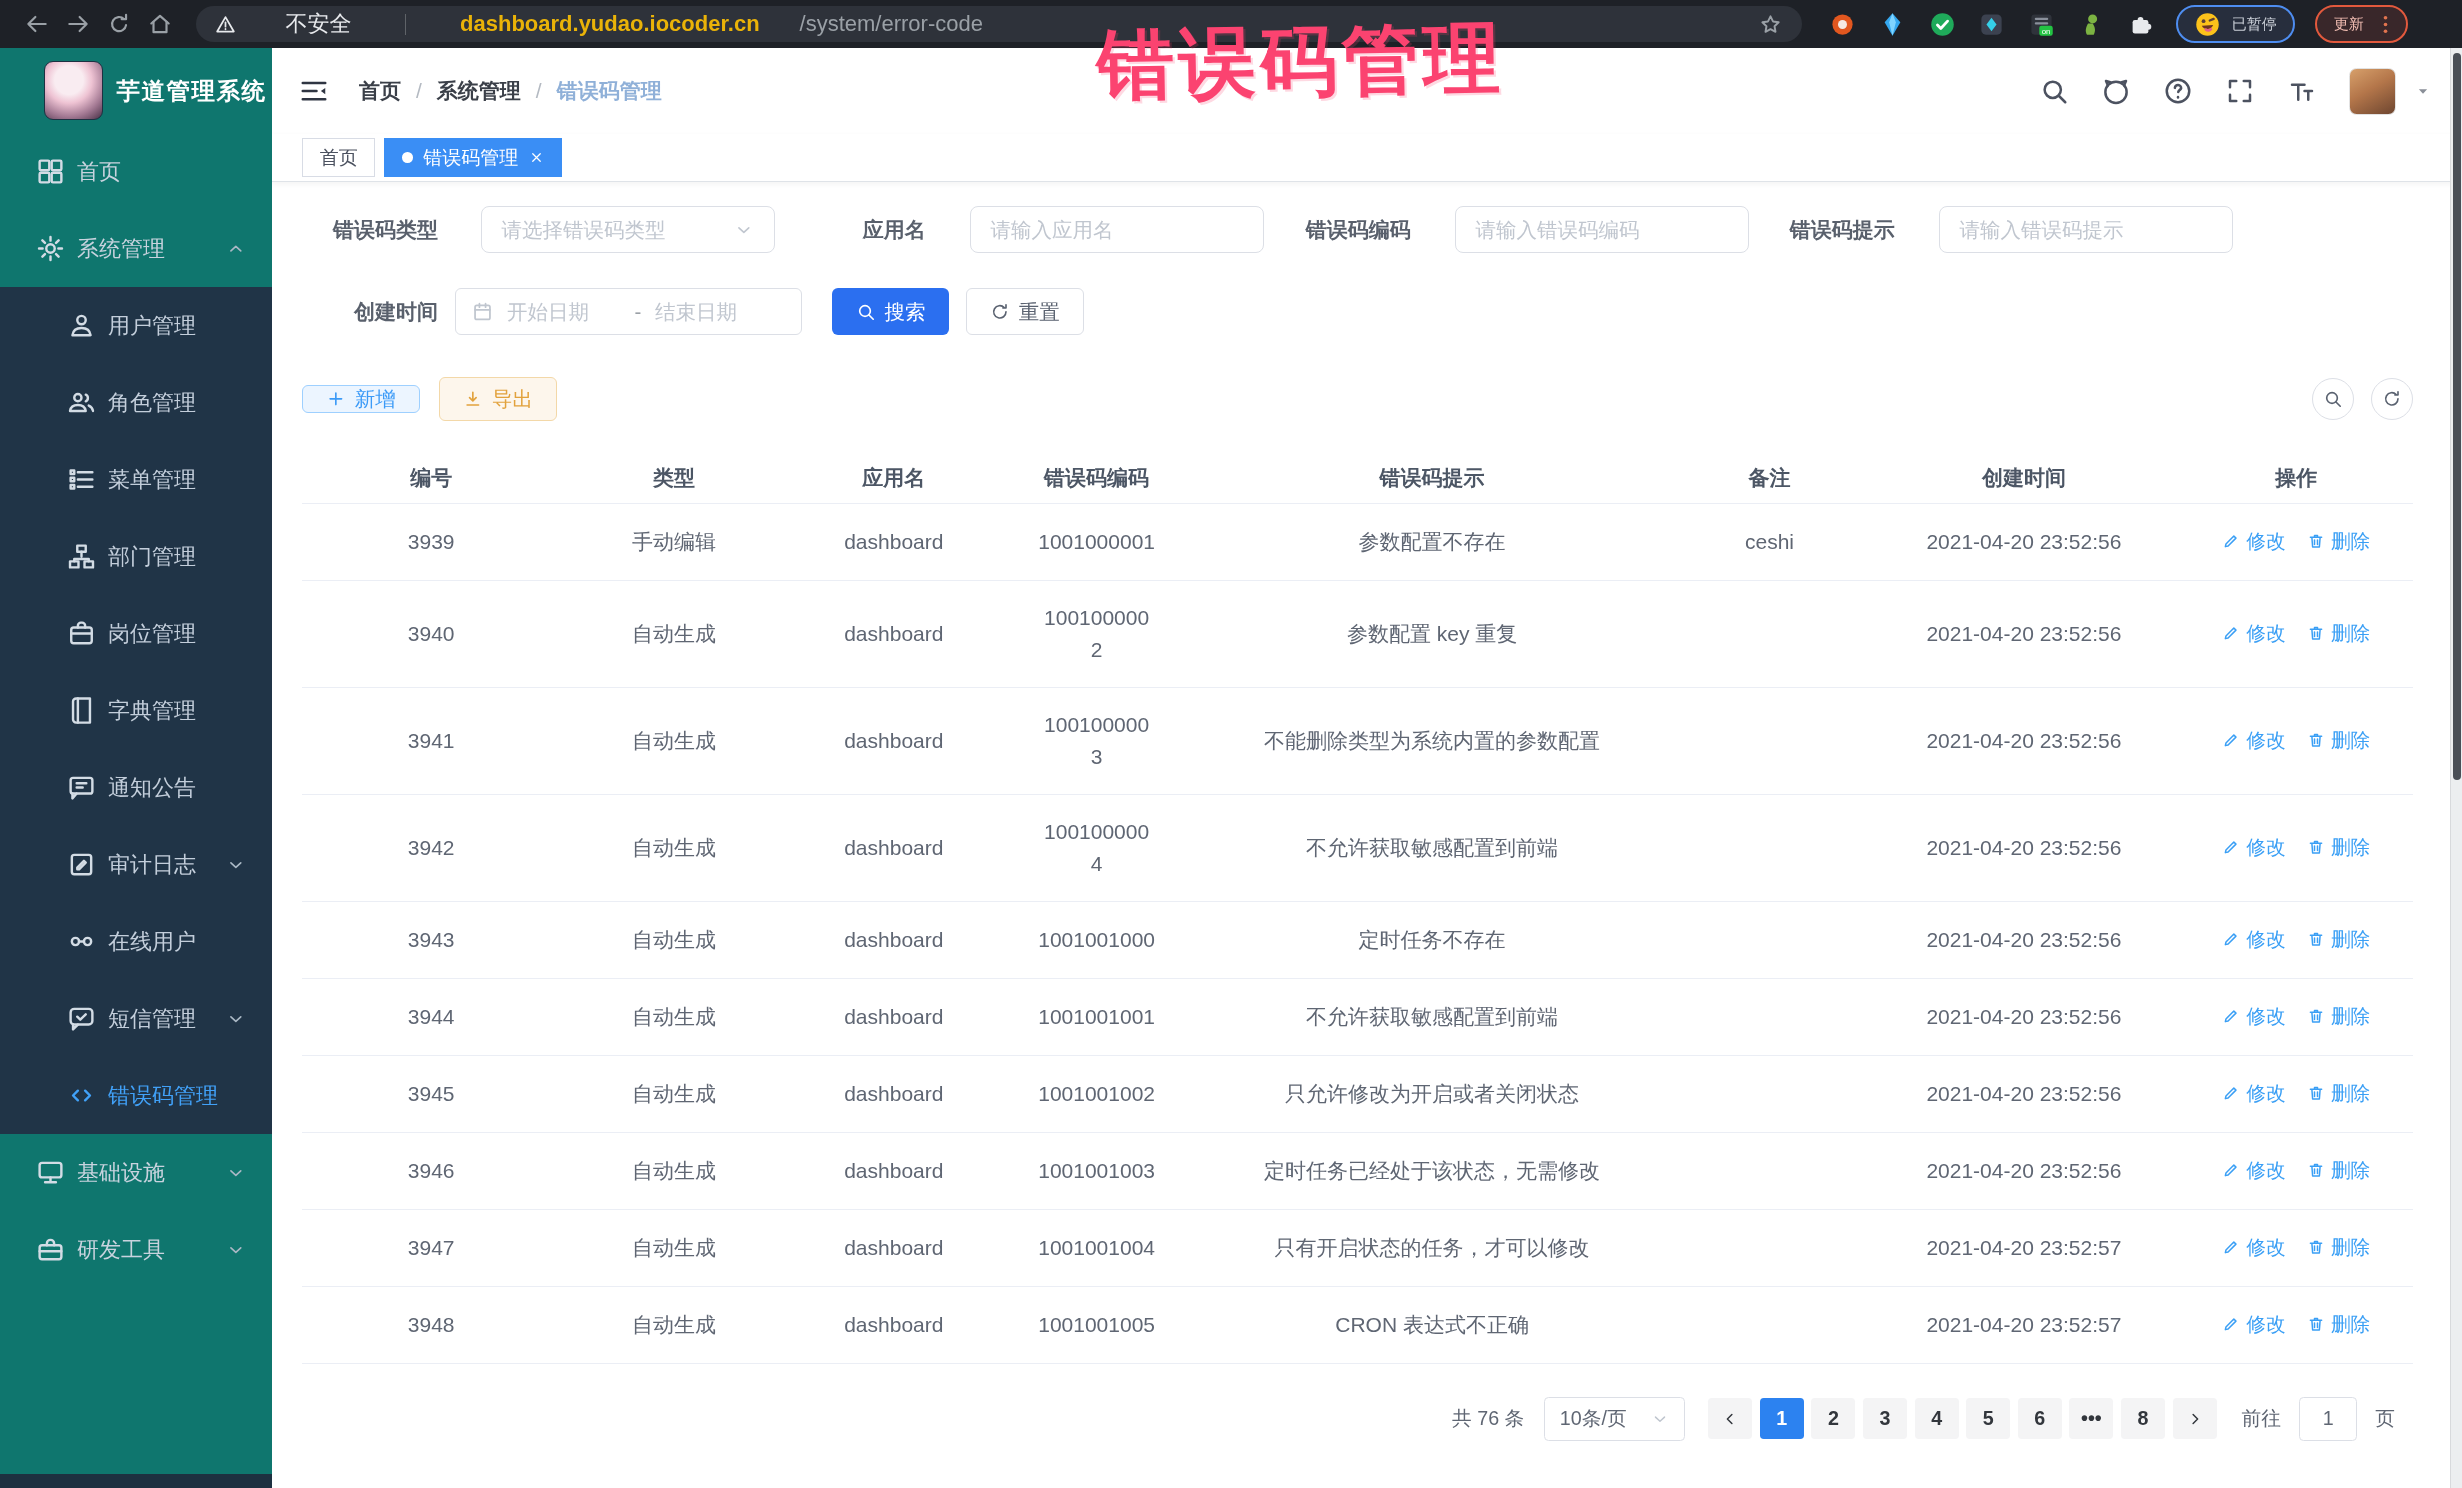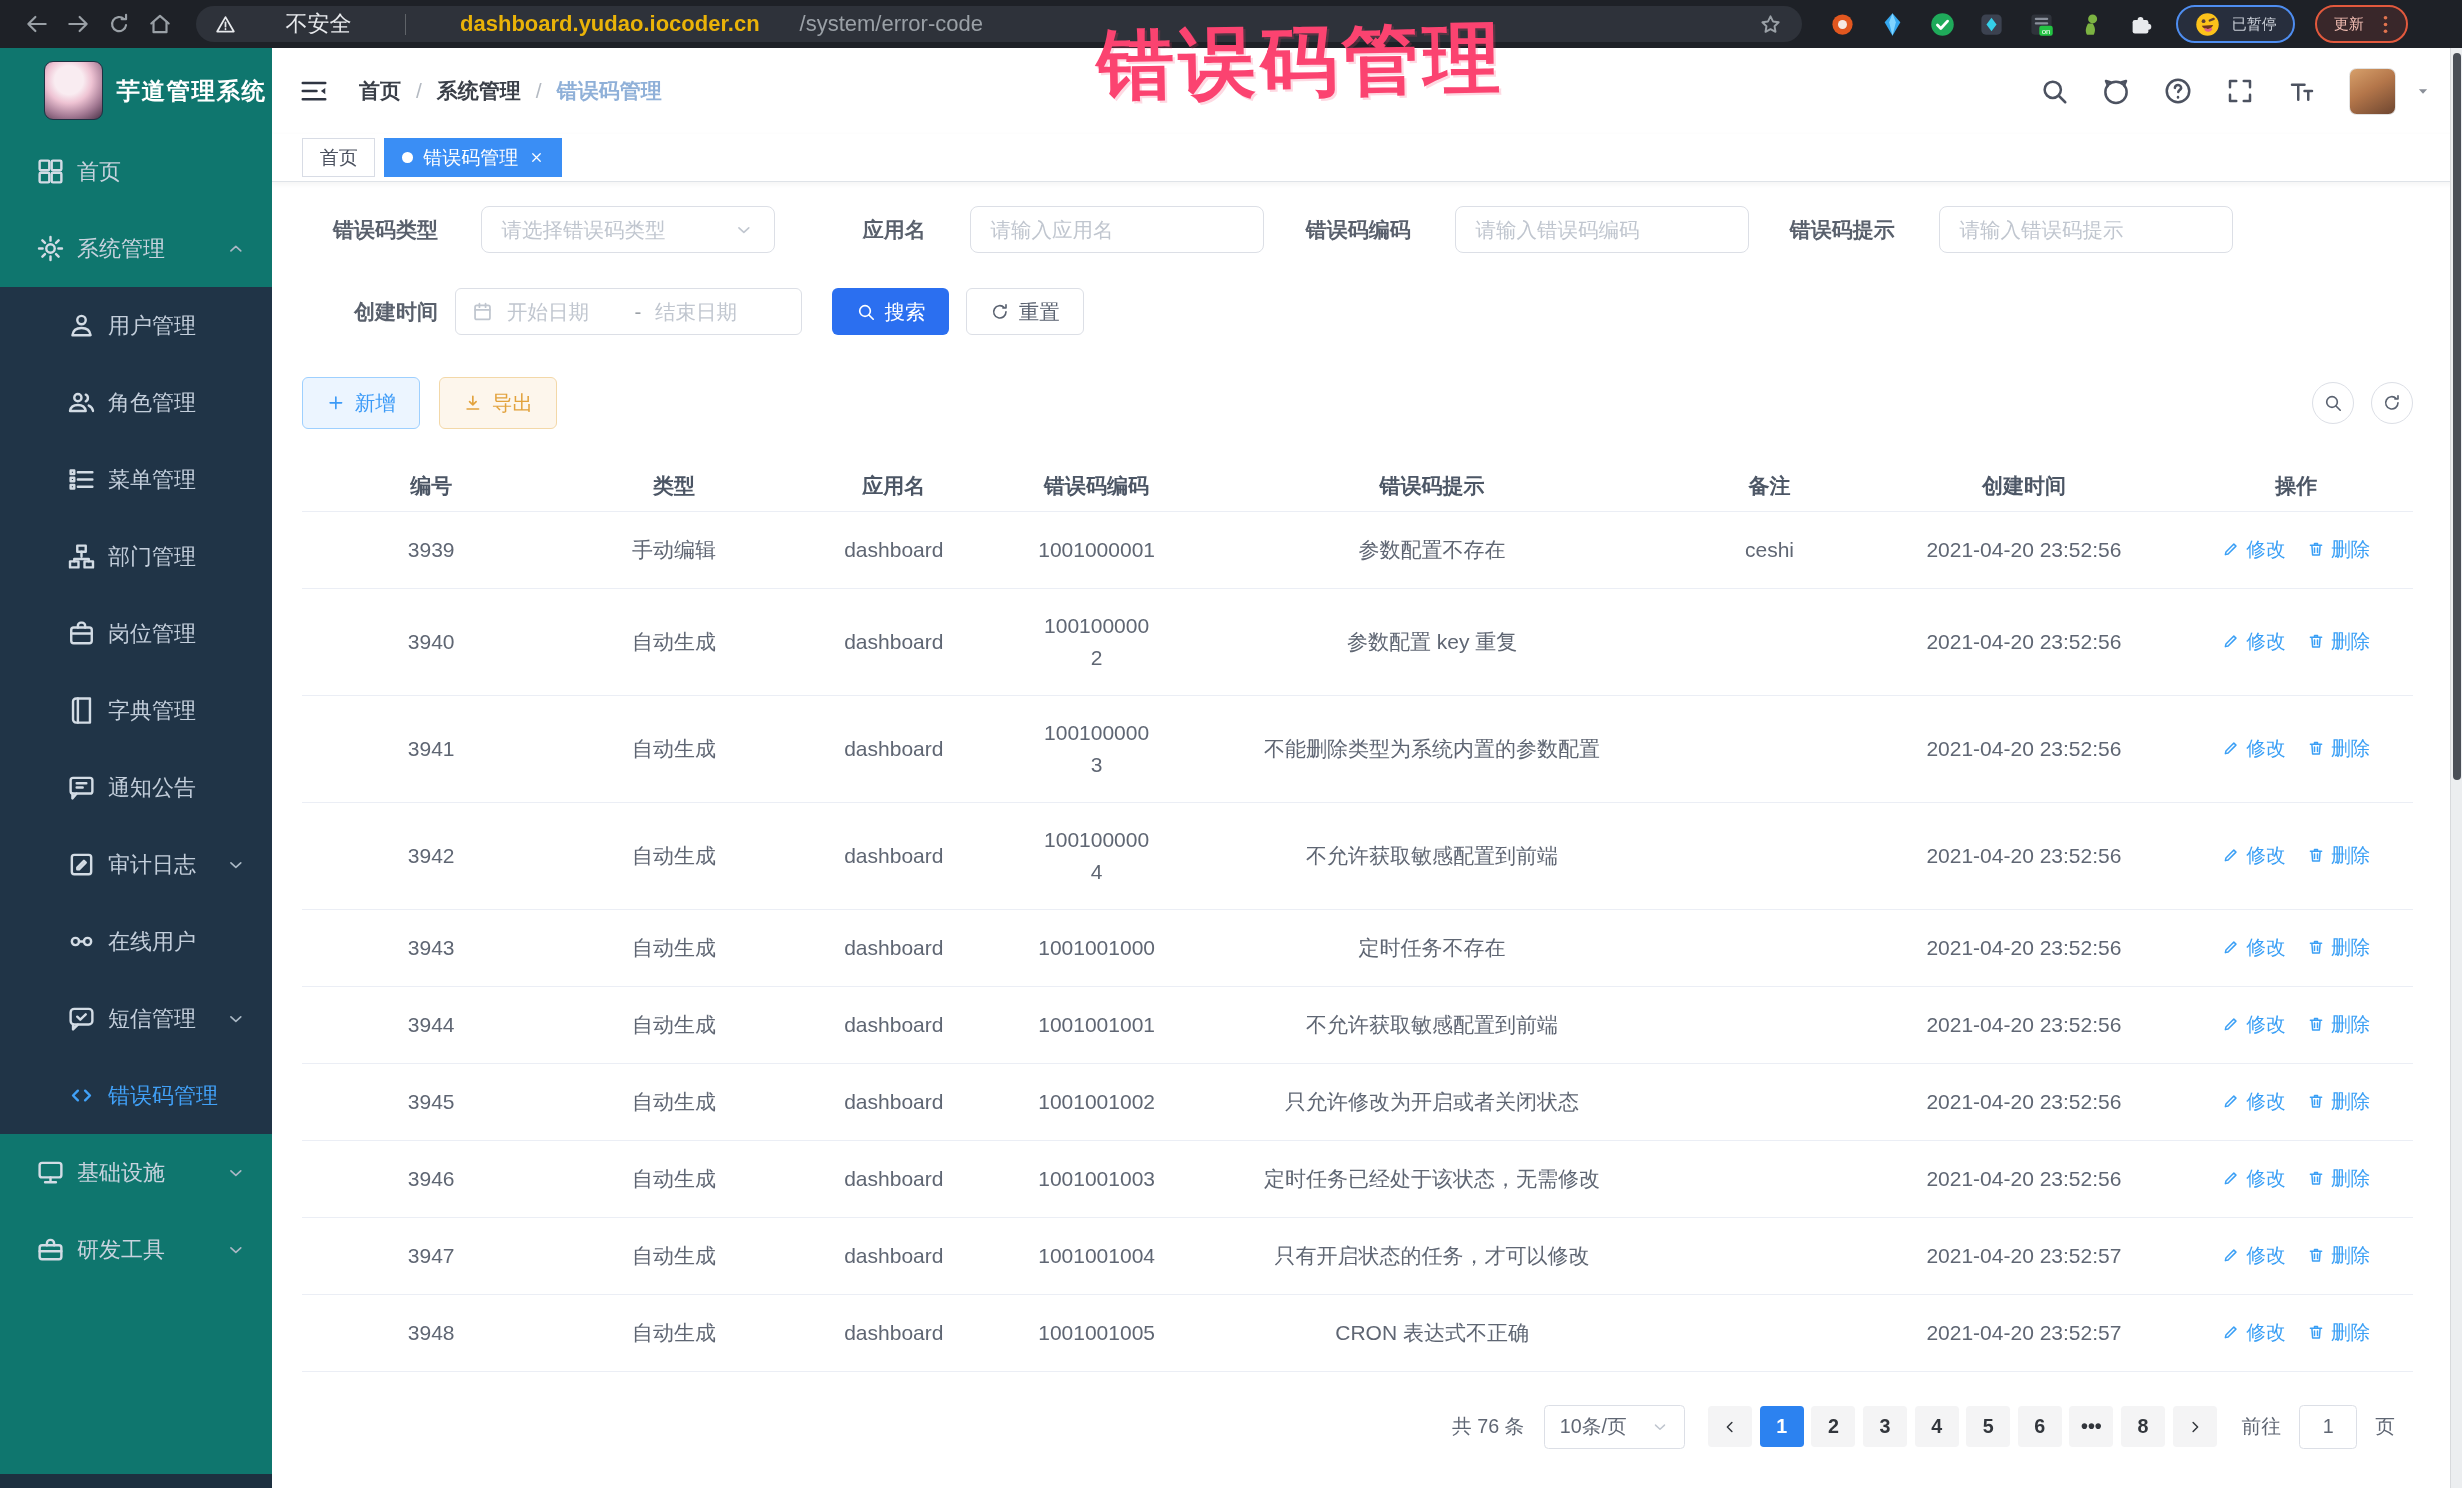--- a/index.html
+++ b/index.html
@@ -83,22 +83,22 @@
   .daterange { width:347px; height:47px; border:1.5px solid #dcdfe6; border-radius:6px; background:#fff; display:flex; align-items:center; padding:0 16.7px; color:#c0c6cf; font-size:20.5px; gap:13.6px; }
   .daterange .cal svg { width:21px; height:21px; }
   .daterange .sep { color:#9aa0a6; flex:0 0 auto; }
   .daterange .dph { width:114px; }
 
   .btn { height:47px; border-radius:6px; font-size:20.5px; display:inline-flex; align-items:center; gap:9px; padding:0 23px; border:1.5px solid transparent; cursor:pointer; font-family:inherit; }
   .btn svg { width:19.7px; height:19.7px; }
   .btn-search { background:#2b6ff0; color:#fff; margin-left:30px; }
   .btn-reset { background:#fff; border-color:#dcdfe6; color:#5a6270; margin-left:16.7px; }
   .toolbar { margin-top:42px; display:flex; align-items:center; }
-  .btn-add { background:#ecf5ff; border-color:#9ed0ff; color:#3b9af7; height:52px; }
-  .btn-export { background:#fdf6ec; border-color:#f3d8a8; color:#e2a23c; height:52px; margin-left:19.7px; }
+  .btn-add { background:#ecf5ff; border-color:#9ed0ff; color:#3b9af7; height:28px; }
+  .btn-export { background:#fdf6ec; border-color:#f3d8a8; color:#e2a23c; height:44px; margin-left:19.7px; }
   .toolbar-right { margin-left:auto; display:flex; gap:16.7px; margin-right:26px; }
   .circle-btn { width:42px; height:42px; border-radius:50%; border:1.5px solid #dcdfe6; background:#fff; color:#5a6270; display:flex; align-items:center; justify-content:center; cursor:pointer; }
   .circle-btn svg { width:19.7px; height:19.7px; }
 
   
   table { border-collapse:collapse; table-layout:fixed; width:2111px; margin-top:32px; }
   th { height:50px; font-size:21px; font-weight:bold; color:#4c5665; border-bottom:1.5px solid #ebeef5; text-align:center; }
   td { font-size:21px; color:#5f6673; text-align:center; padding:21px 6px; border-bottom:1.5px solid #ebeef5; line-height:32px; }
   td.code { white-space:pre-line; }
   .op-link { display:inline-flex; align-items:center; gap:6px; color:#3a9ff5; font-size:19.7px; margin:0 10.6px; cursor:pointer; text-decoration:none; }

